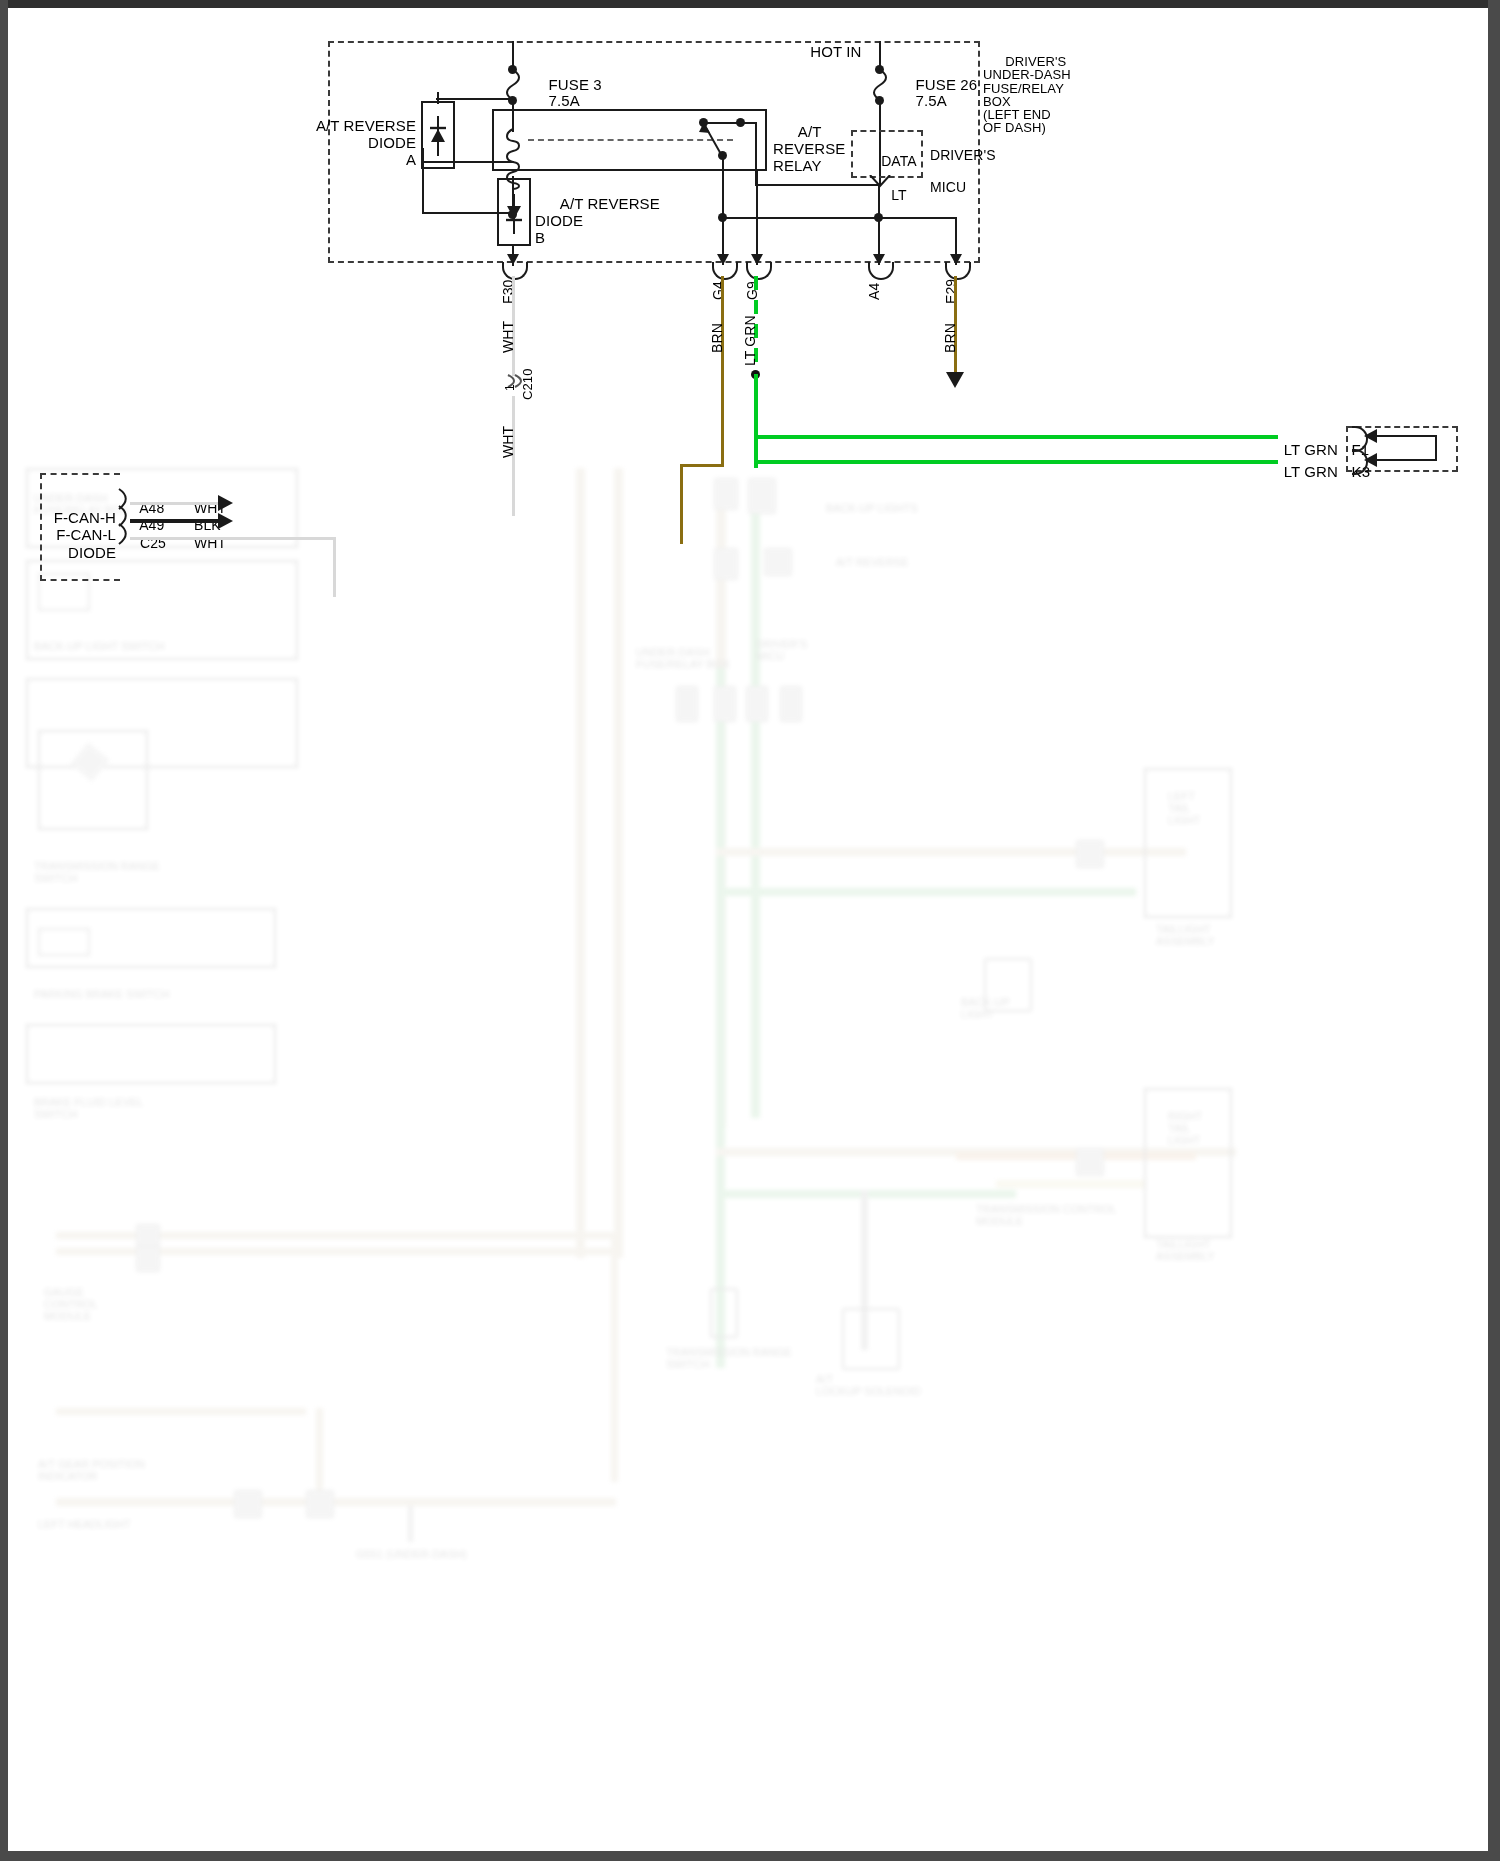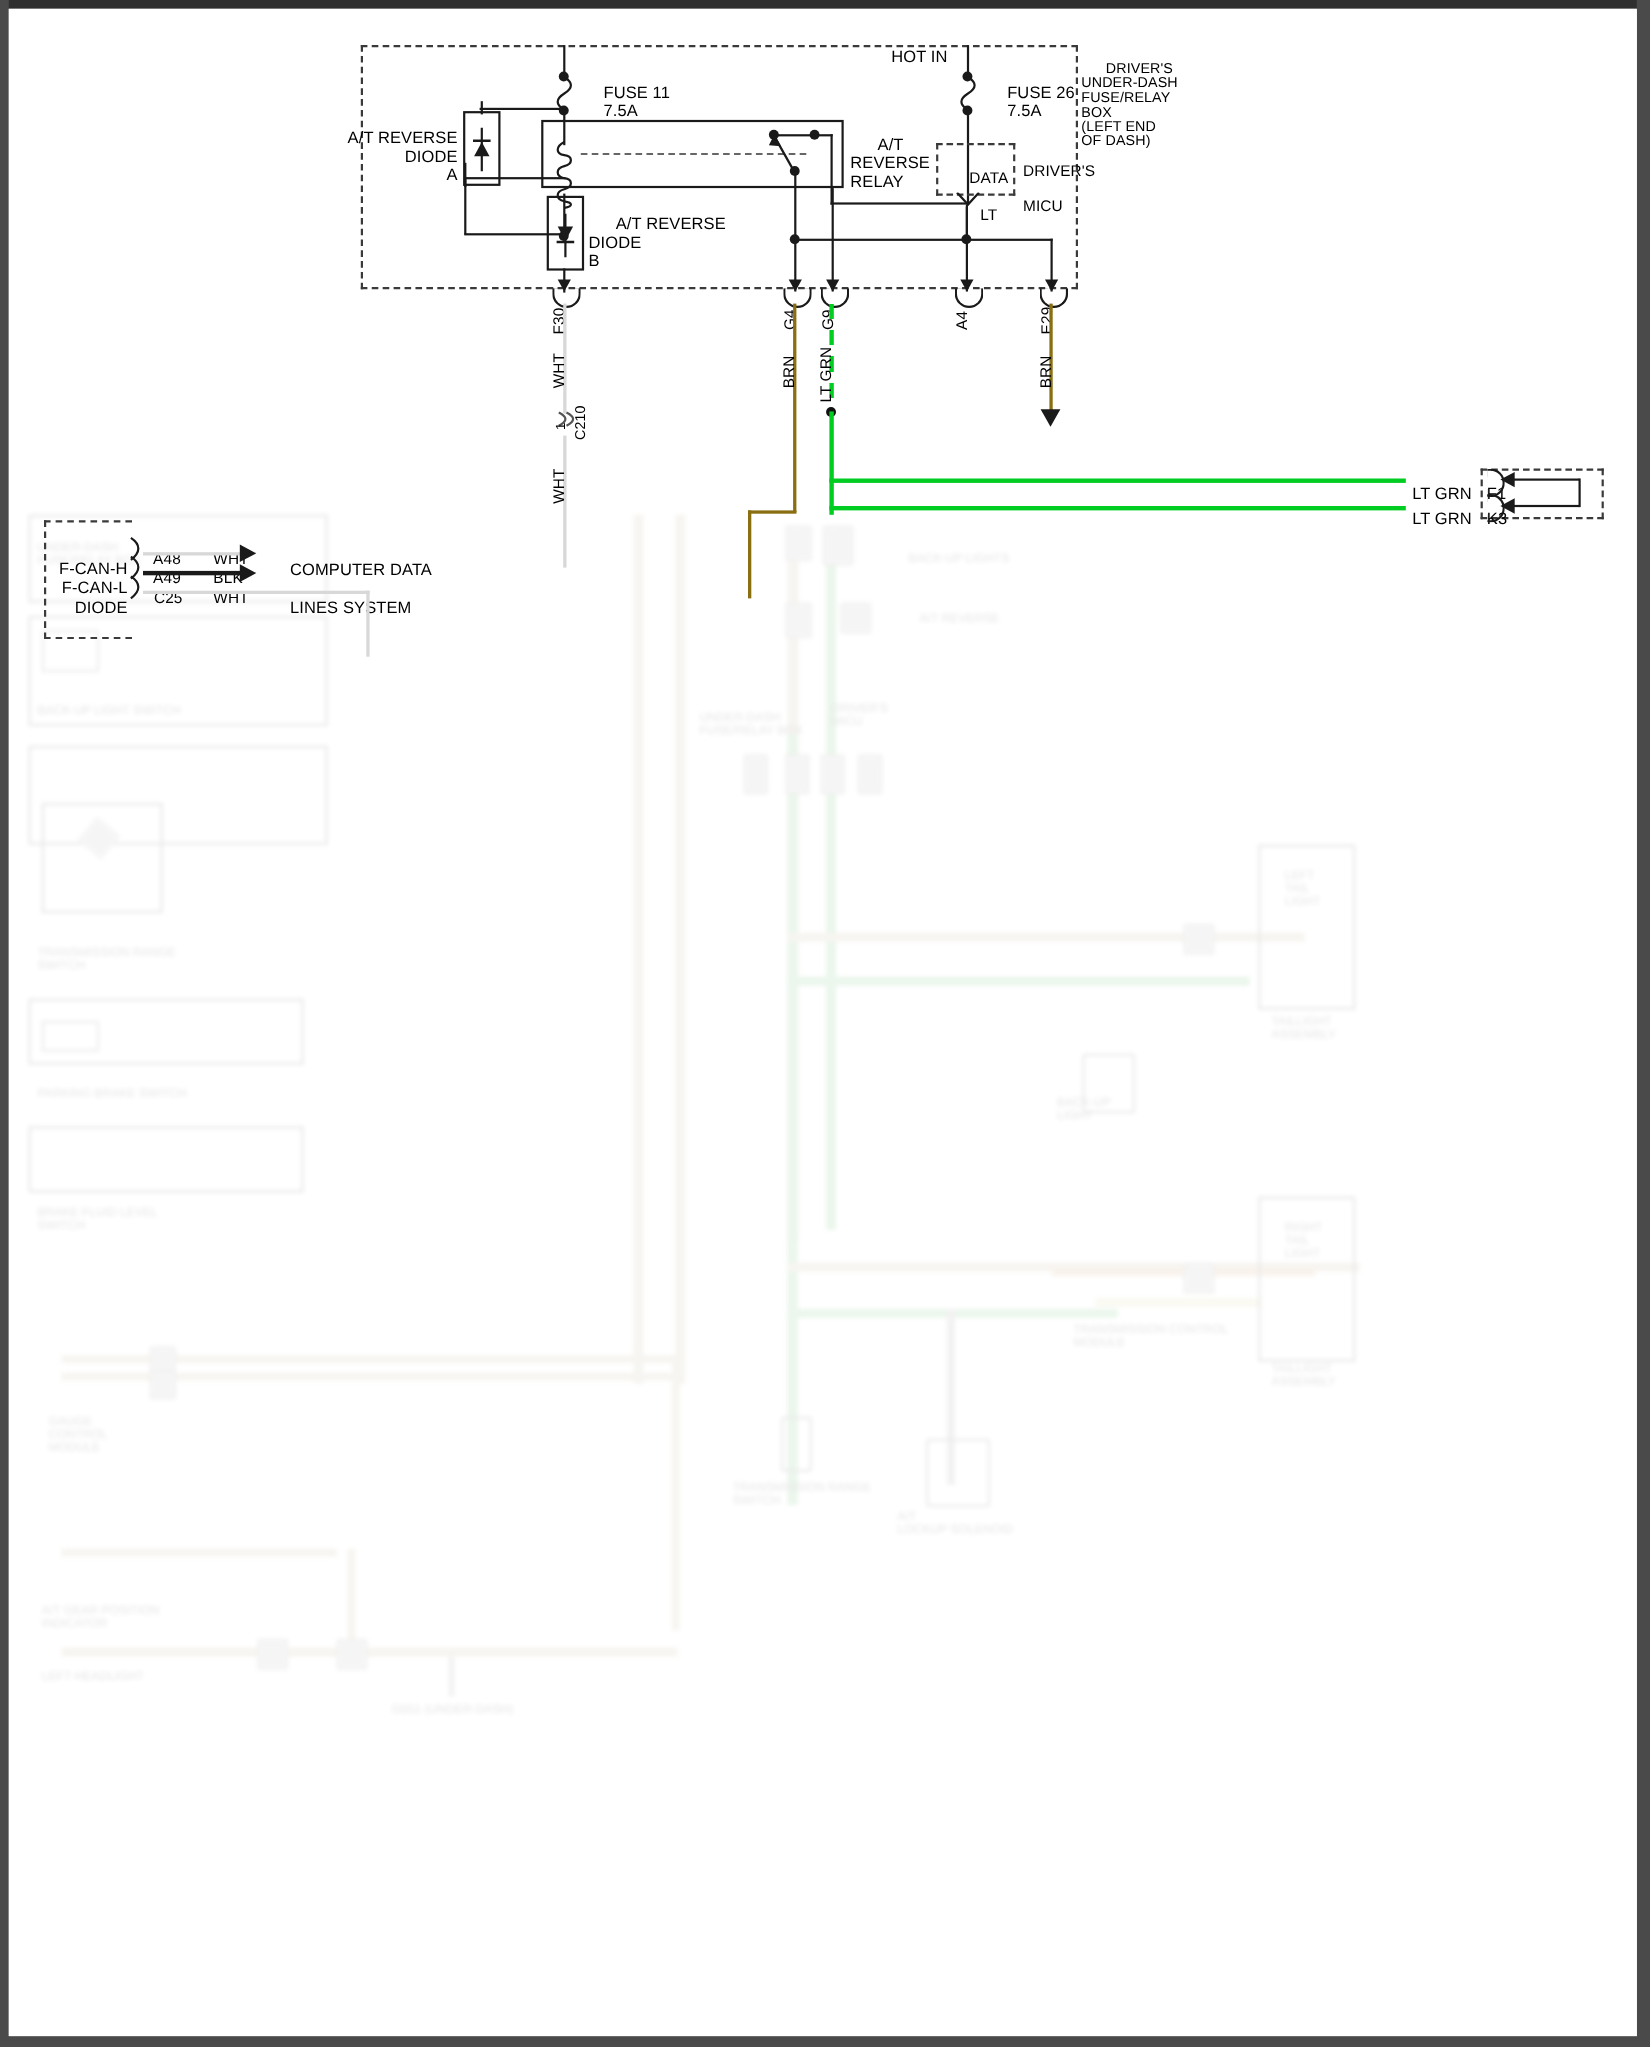--- a/index.html
+++ b/index.html
@@ -205,21 +205,21 @@
 OF DASH)</span>
     </div>
 
     <div class="wire vw" style="left:504px;top:33px;height:28px;"></div>
     <div class="dot" style="left:500px;top:57px;"></div>
     <svg class="fuse" style="left:497px;top:62px;" viewBox="0 0 16 30">
       <path d="M8 0 C 16 5, 16 10, 8 15 C 0 20, 0 25, 8 30" fill="none" stroke="#1a1a1a" stroke-width="2"></path>
     </svg>
     <div class="dot" style="left:500px;top:88px;"></div>
     <div class="lbl" style="left:515px;top:53px;">
-      <span>FUSE 11</span>
+      <span>FUSE 3</span>
     </div>
     <div class="lbl" style="left:515px;top:69px;">
       <span>7.5A</span>
     </div>
 
     <div class="wire vw" style="left:504px;top:92px;height:32px;"></div>
     <svg class="coil" style="left:497px;top:112px;" viewBox="0 0 16 60">
       <path d="M8 0 C 0 4, 0 11, 8 12 C 16 13, 16 20, 8 22 C 0 24, 0 31, 8 33 C 16 34, 16 41, 8 43 C 0 45, 0 52, 8 54 C 16 55, 16 59, 8 60" fill="none" stroke="#1a1a1a" stroke-width="2"></path>
     </svg>
     <div class="wire vw" style="left:504px;top:168px;height:40px;"></div>
@@ -439,24 +439,20 @@
     </svg>
     <div class="lbl sm" style="left:108px;top:493px;">
       <span>A49</span>
     </div>
     <div class="lbl sm" style="left:162px;top:493px;">
       <span>BLK</span>
     </div>
     <div class="w-blk" style="position:absolute;left:122px;top:511px;width:92px;"></div>
     <div class="arr-rt" style="left:210px;top:505px;"></div>
 
-    <div class="lbl" style="left:230px;top:485px;line-height:17px;">
-      <span>COMPUTER DATA</span><br>
-      <span>LINES SYSTEM</span>
-    </div>
 
     <div class="lbl r" style="left:20px;top:521px;width:88px;">
       <span>DIODE</span>
     </div>
     <svg style="position:absolute;left:108px;top:515px;width:16px;height:22px;" viewBox="0 0 16 22">
       <path d="M3 1 C 12 7, 12 14, 3 21" fill="none" stroke="#1a1a1a" stroke-width="2"></path>
     </svg>
     <div class="lbl sm" style="left:108px;top:511px;">
       <span>C25</span>
     </div>

